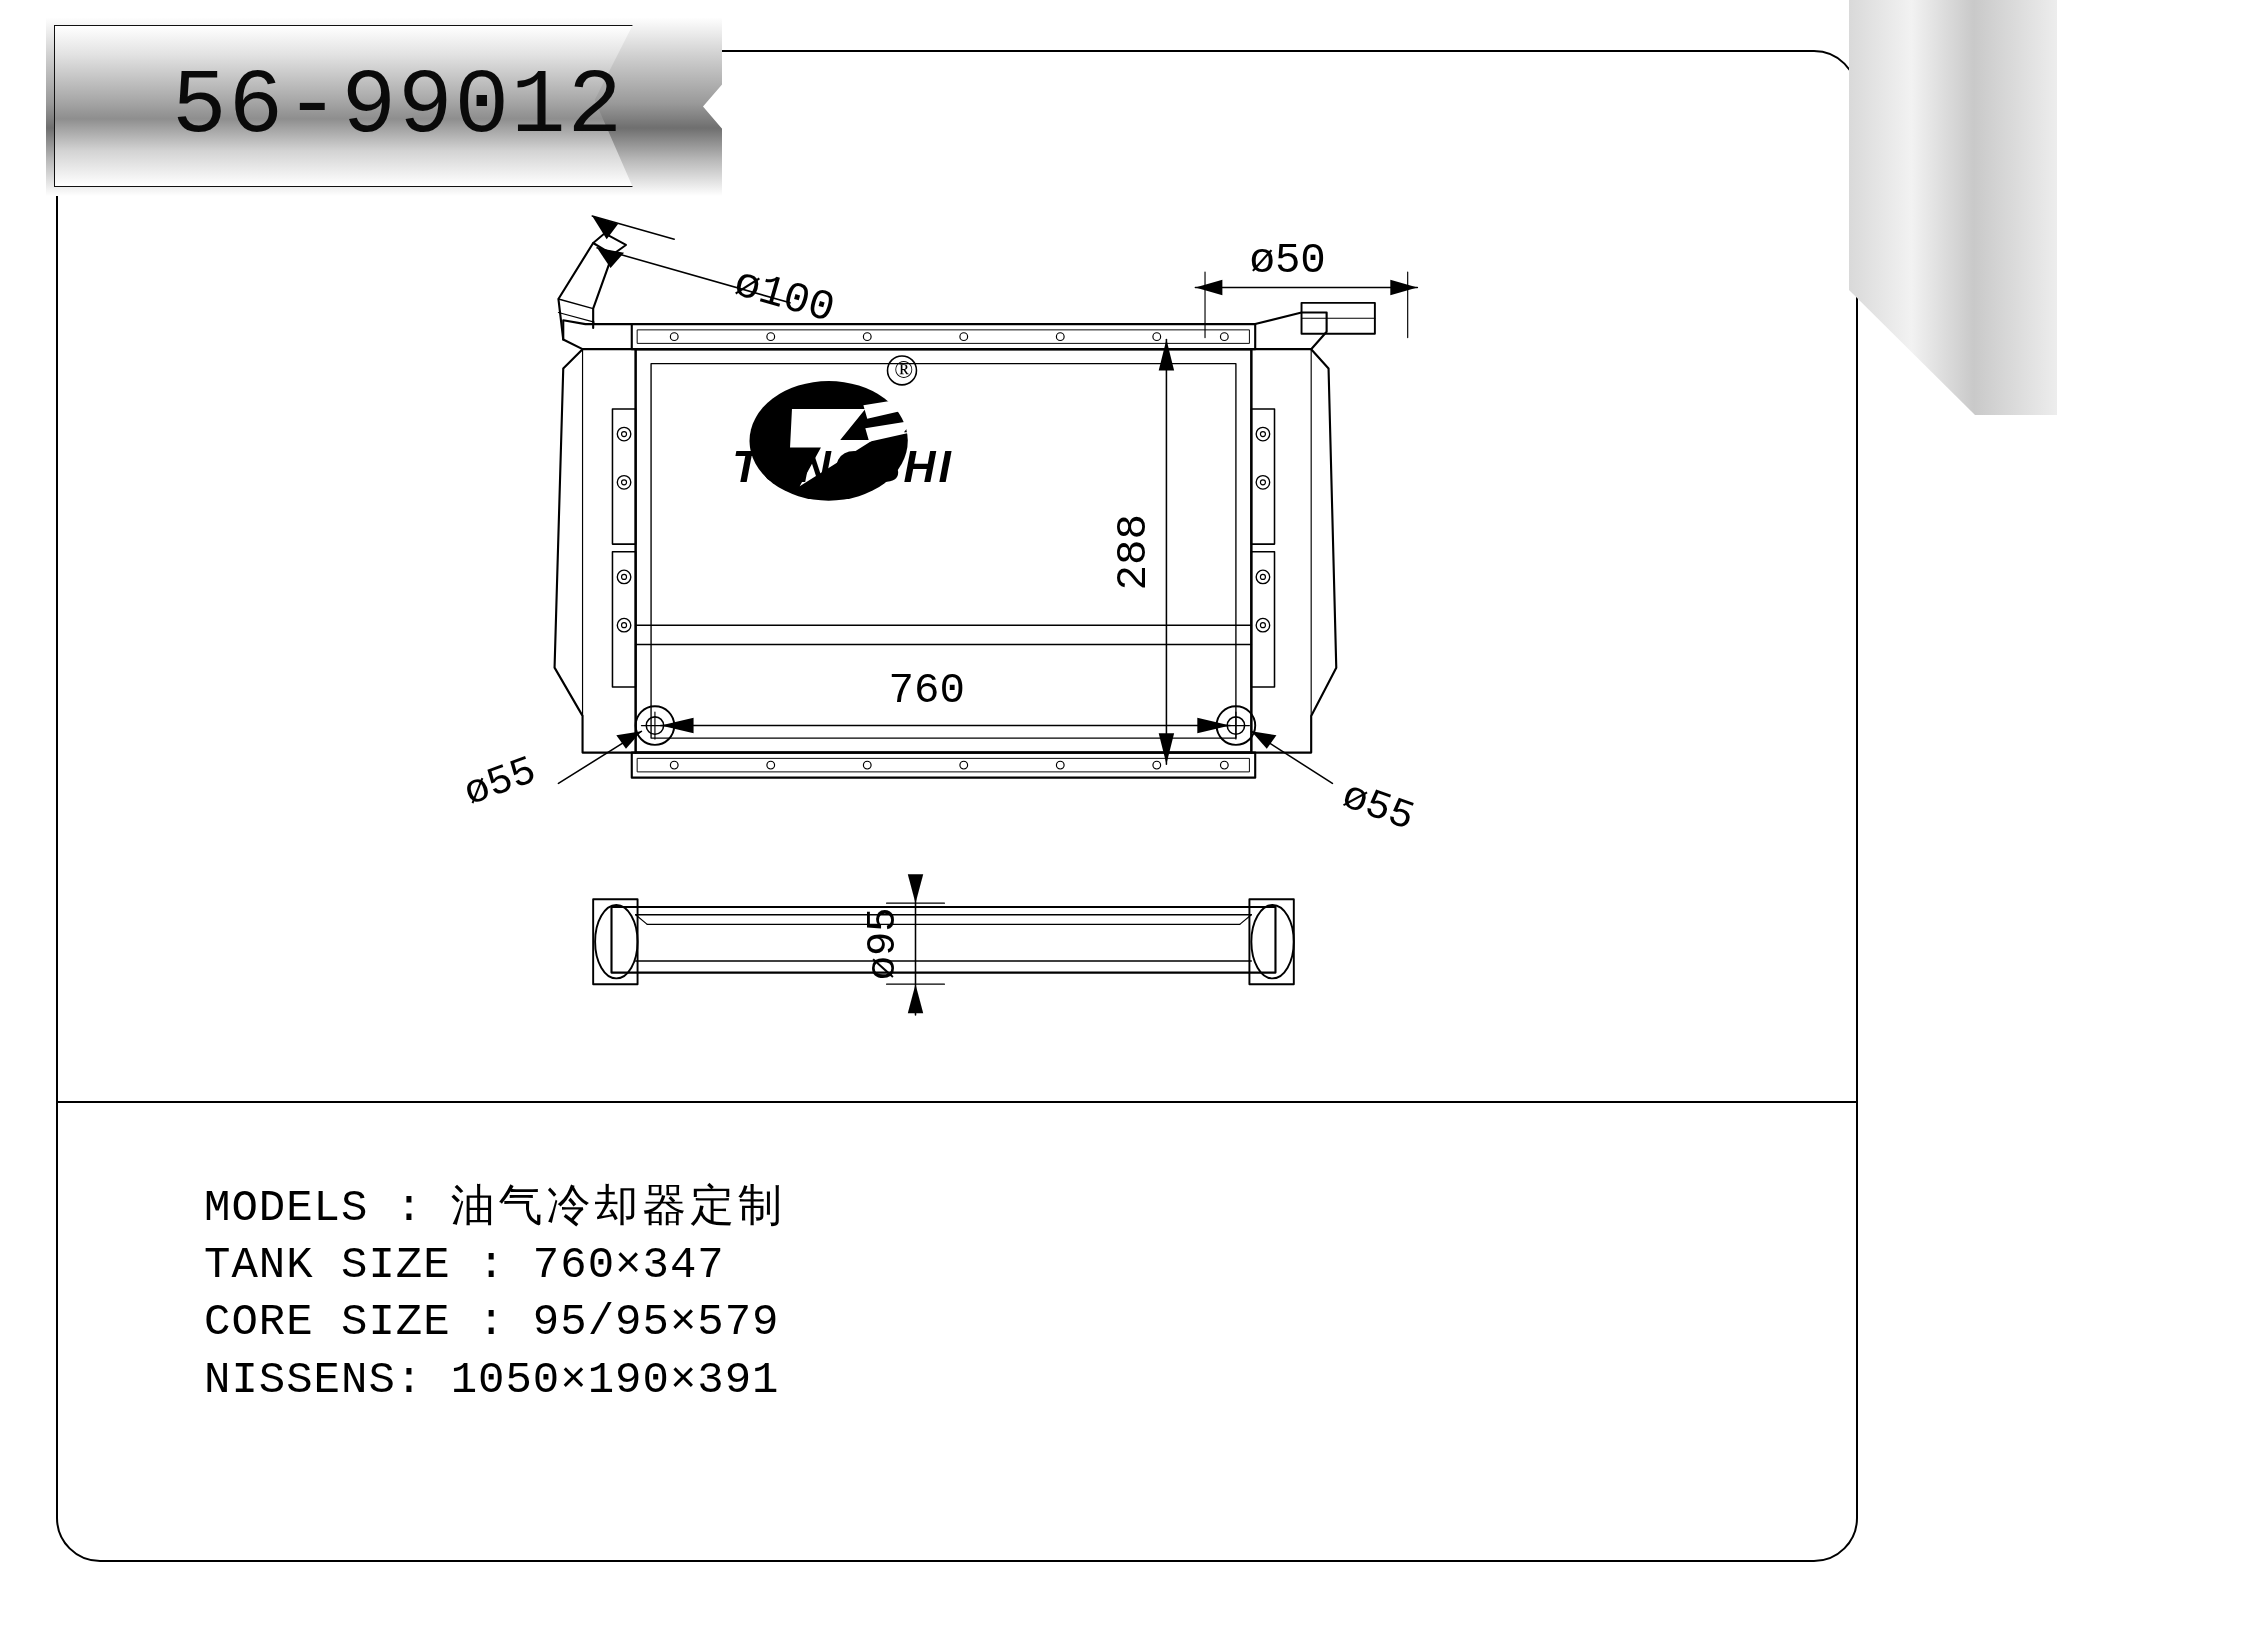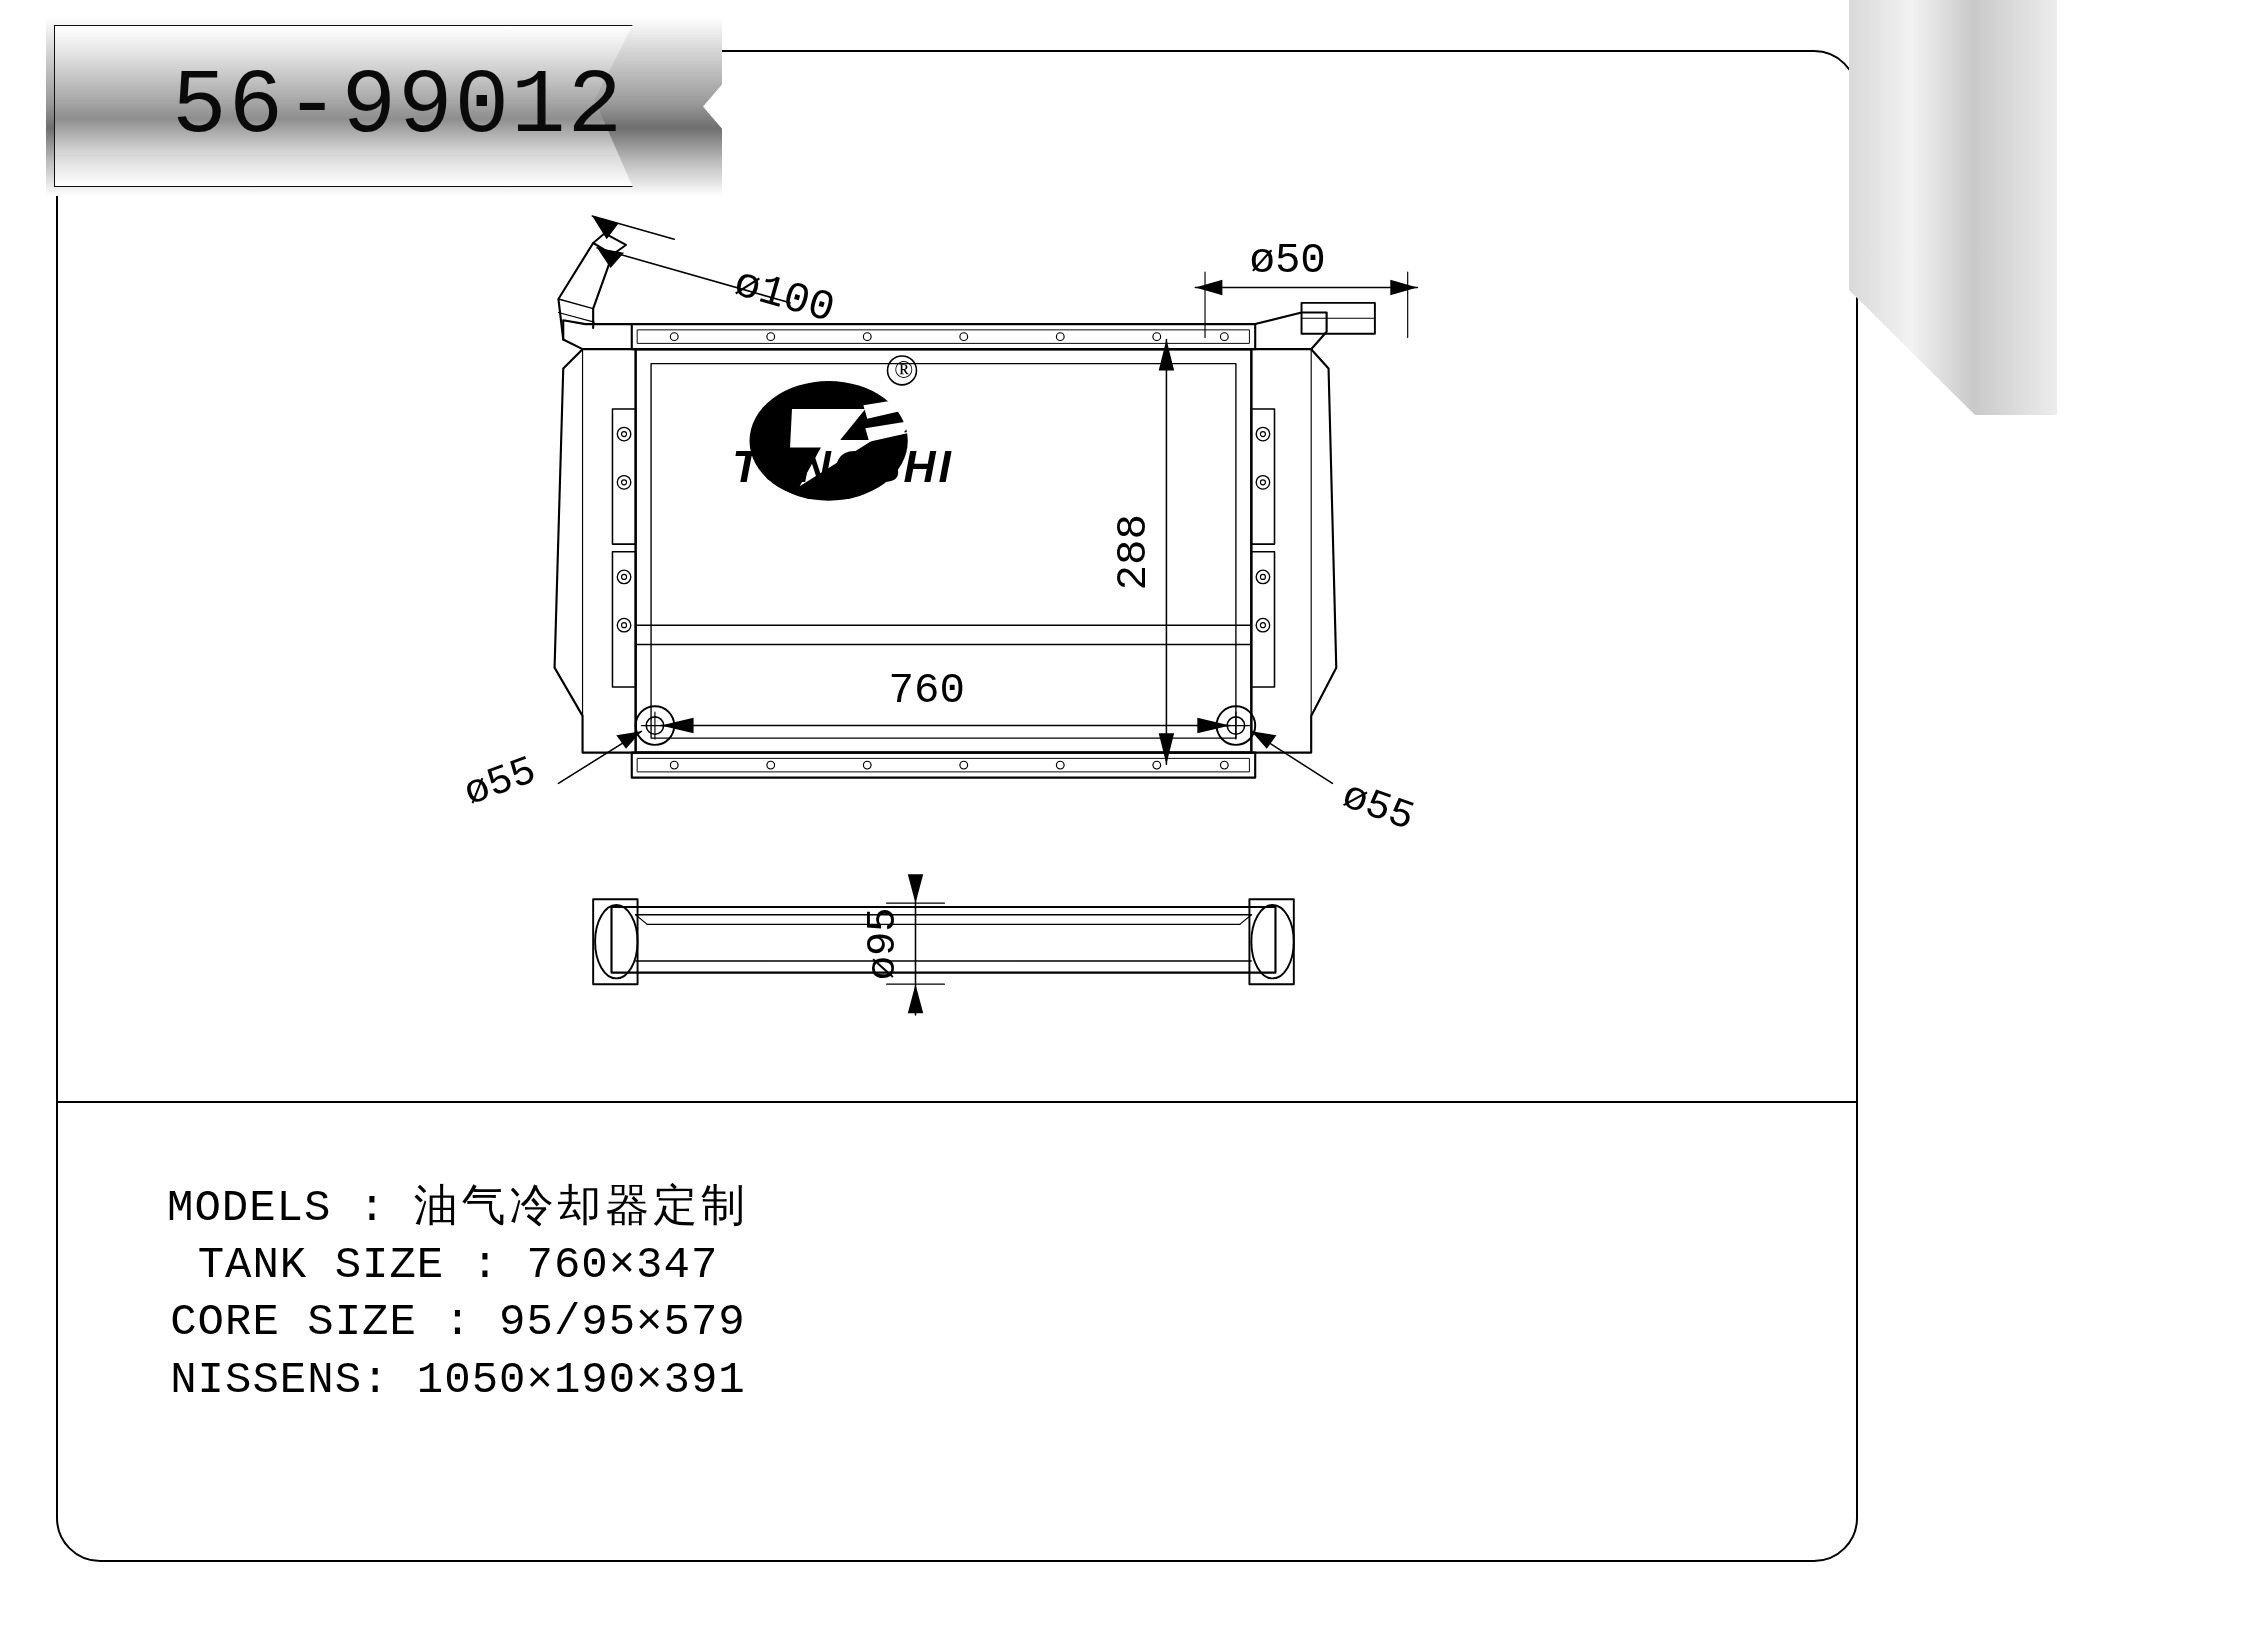--- a/index.html
+++ b/index.html
@@ -1,18 +1,18 @@
 <!DOCTYPE html>
 <html><head>
 <meta charset="utf-8">
 <style>
   html,body{margin:0;padding:0;background:#ffffff;}
   body{width:2259px;height:1629px;position:relative;font-family:"Liberation Serif",serif;overflow:hidden;}
 
-  .sheet{position:absolute;left:0;top:0;width:2259px;height:1516px;text-align:center;}
+  .sheet{position:absolute;left:0;top:0;width:2259px;height:1516px;}
 
   
   .frame{
     position:absolute;left:56px;top:50px;width:1802px;height:1512px;
     border:2.9px solid #000;border-radius:44px;box-sizing:border-box;background:#fff;
   }
   .frame-divider{
     position:absolute;left:56px;top:1101px;width:1802px;height:0;border-top:2.9px solid #000;
   }
 
@@ -53,21 +53,21 @@
   
   .drawing{position:absolute;left:56px;top:50px;width:1802px;height:1050px;}
   svg{display:block;}
 
   
   .specs{position:absolute;left:56px;top:1104px;width:1802px;height:459px;}
   .spec-left{position:absolute;left:111px;top:72px;}
   .spec-right{position:absolute;left:1072px;top:72px;}
   .spec-row{
     font-family:"Liberation Mono",monospace;
-    font-size:44px;color:#000;line-height:1.30;white-space:nowrap;letter-spacing:1px;
+    font-size:44px;color:#000;line-height:1.30;white-space:nowrap;letter-spacing:1px;margin-left:37px;
   }
   .spec-row .cjk{font-family:"DejaVu Sans",sans-serif;font-size:44px;letter-spacing:3.9px;}
   .spec-right .spec-row{font-size:42px;line-height:1.38;}
 </style>
 </head>
 <body>
 
 <div class="sheet">
 
   <div class="frame"></div>

